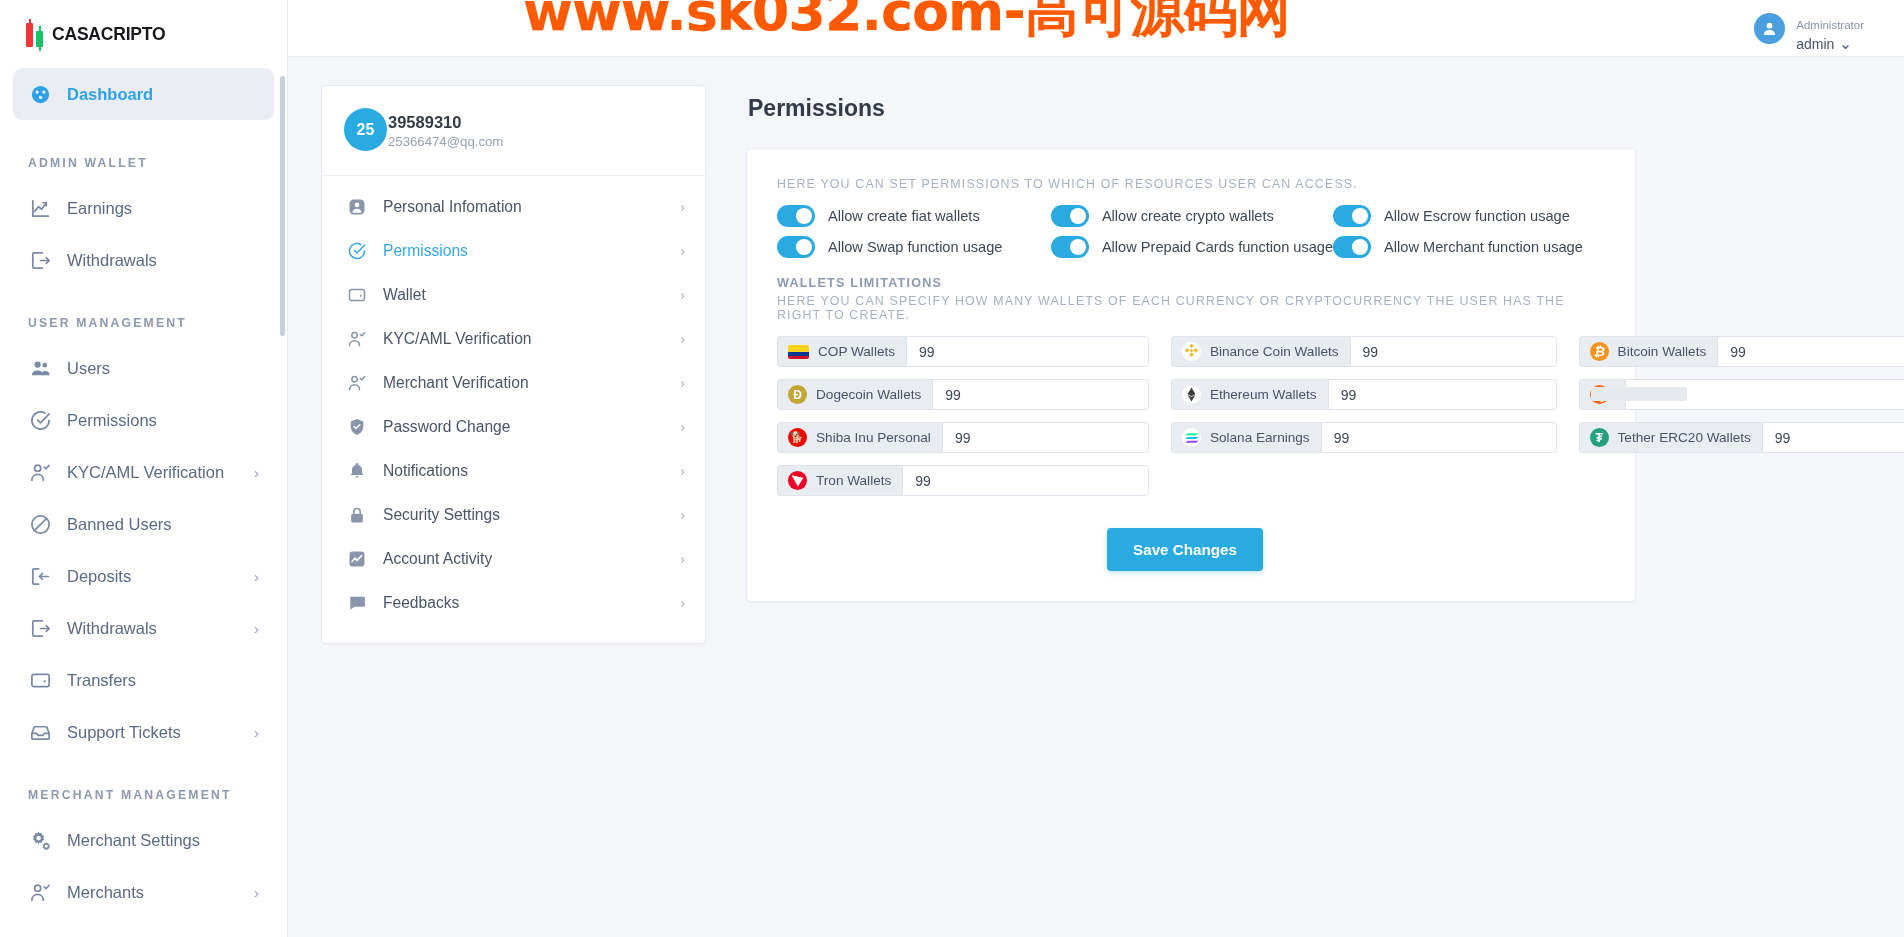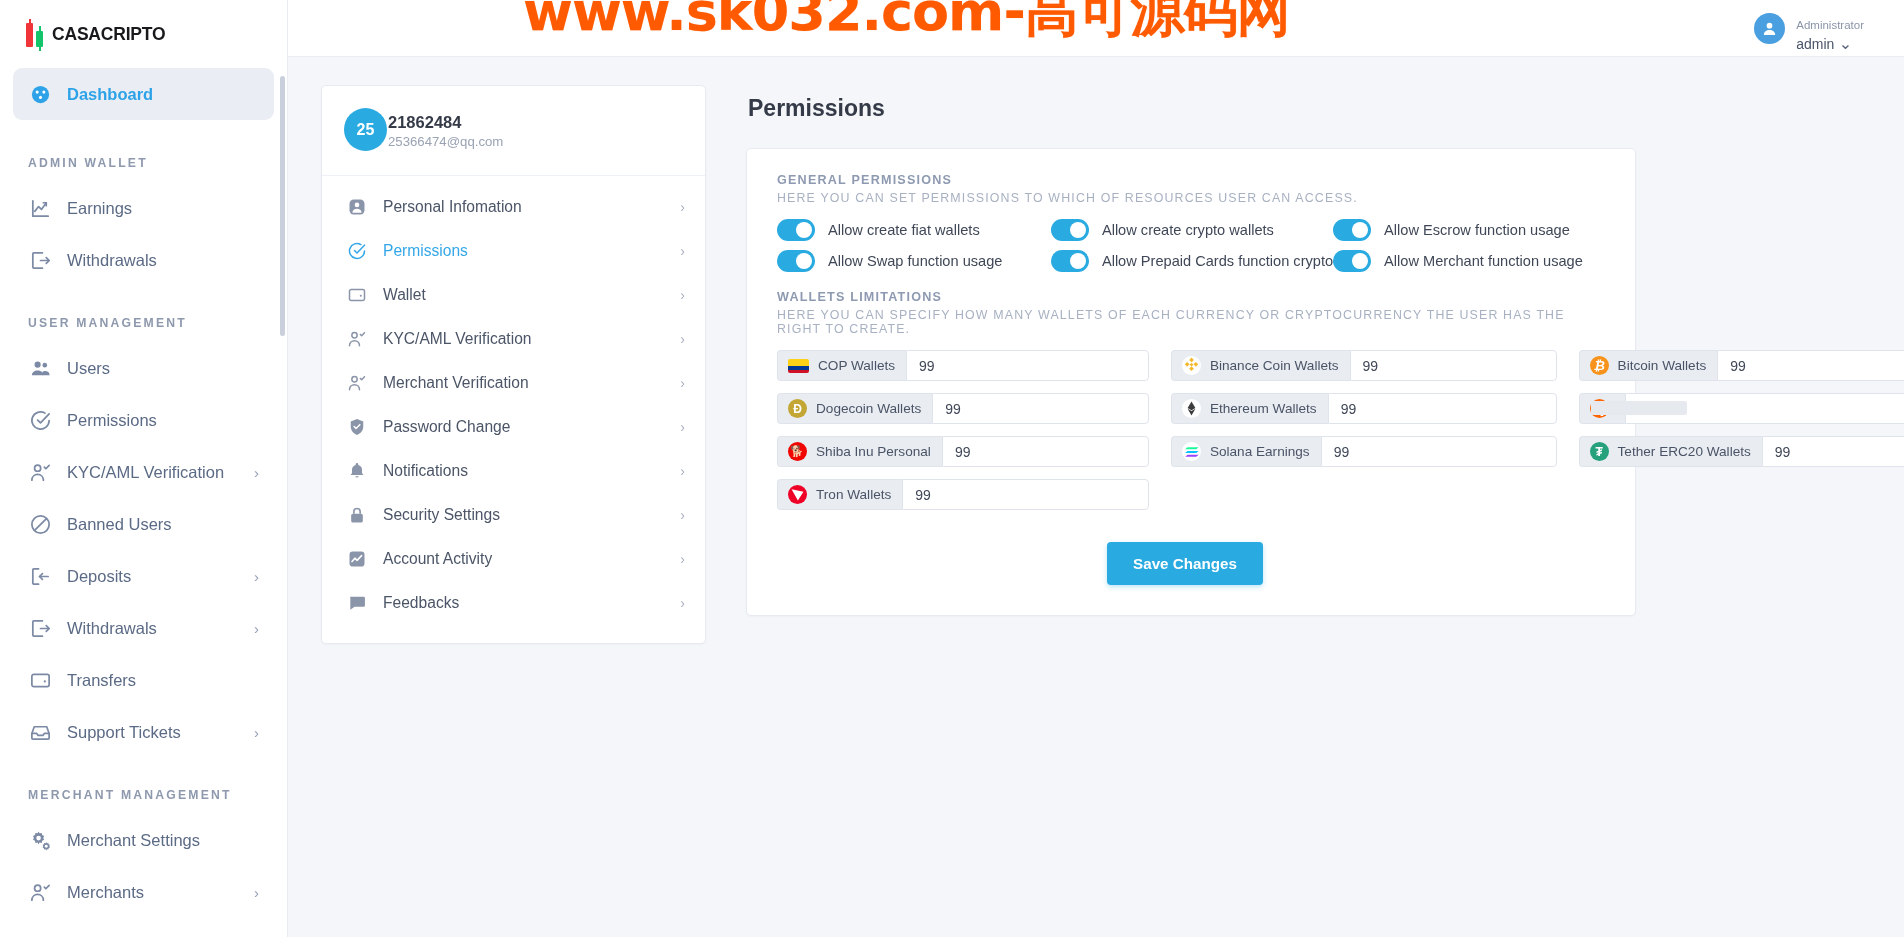--- a/index.html
+++ b/index.html
@@ -379,21 +379,21 @@
         </span>
       </div>
     </div>
 
     <div class="page">
 
       <div class="profile-card">
         <div class="profile-head">
           <div class="profile-av">25</div>
           <div>
-            <div class="profile-name">21862484</div>
+            <div class="profile-name">39589310</div>
             <div class="profile-mail">25366474@qq.com</div>
           </div>
         </div>
         <div class="menu">
 
           <div class="menu-item">
             <span class="ico">
               <svg viewBox="0 0 24 24" fill="#8b95a9">
                   <rect x="3" y="3" width="18" height="18" rx="5"></rect>
                   <circle cx="12" cy="9.5" r="2.8" fill="#fff"></circle>
@@ -505,21 +505,20 @@
           </div>
 
         </div>
       </div>
 
       <div class="perm-col">
         <div class="perm-title">Permissions</div>
 
         <div class="perm-card">
 
-          <div class="sect-title">GENERAL PERMISSIONS</div>
           <div class="sect-sub">HERE YOU CAN SET PERMISSIONS TO WHICH OF RESOURCES USER CAN ACCESS.</div>
 
           <div class="toggle-grid">
             <div class="toggle-row">
               <span class="switch">
                   <span class="knob"></span>
                 </span>
               <span class="tlabel">Allow create fiat wallets</span>
             </div>
             <div class="toggle-row">
@@ -537,21 +536,21 @@
             <div class="toggle-row">
               <span class="switch">
                   <span class="knob"></span>
                 </span>
               <span class="tlabel">Allow Swap function usage</span>
             </div>
             <div class="toggle-row">
               <span class="switch">
                   <span class="knob"></span>
                 </span>
-              <span class="tlabel">Allow Prepaid Cards function crypto</span>
+              <span class="tlabel">Allow Prepaid Cards function usage</span>
             </div>
             <div class="toggle-row">
               <span class="switch">
                   <span class="knob"></span>
                 </span>
               <span class="tlabel">Allow Merchant function usage</span>
             </div>
           </div>
 
           <div class="sect-title limits-head">WALLETS LIMITATIONS</div>

